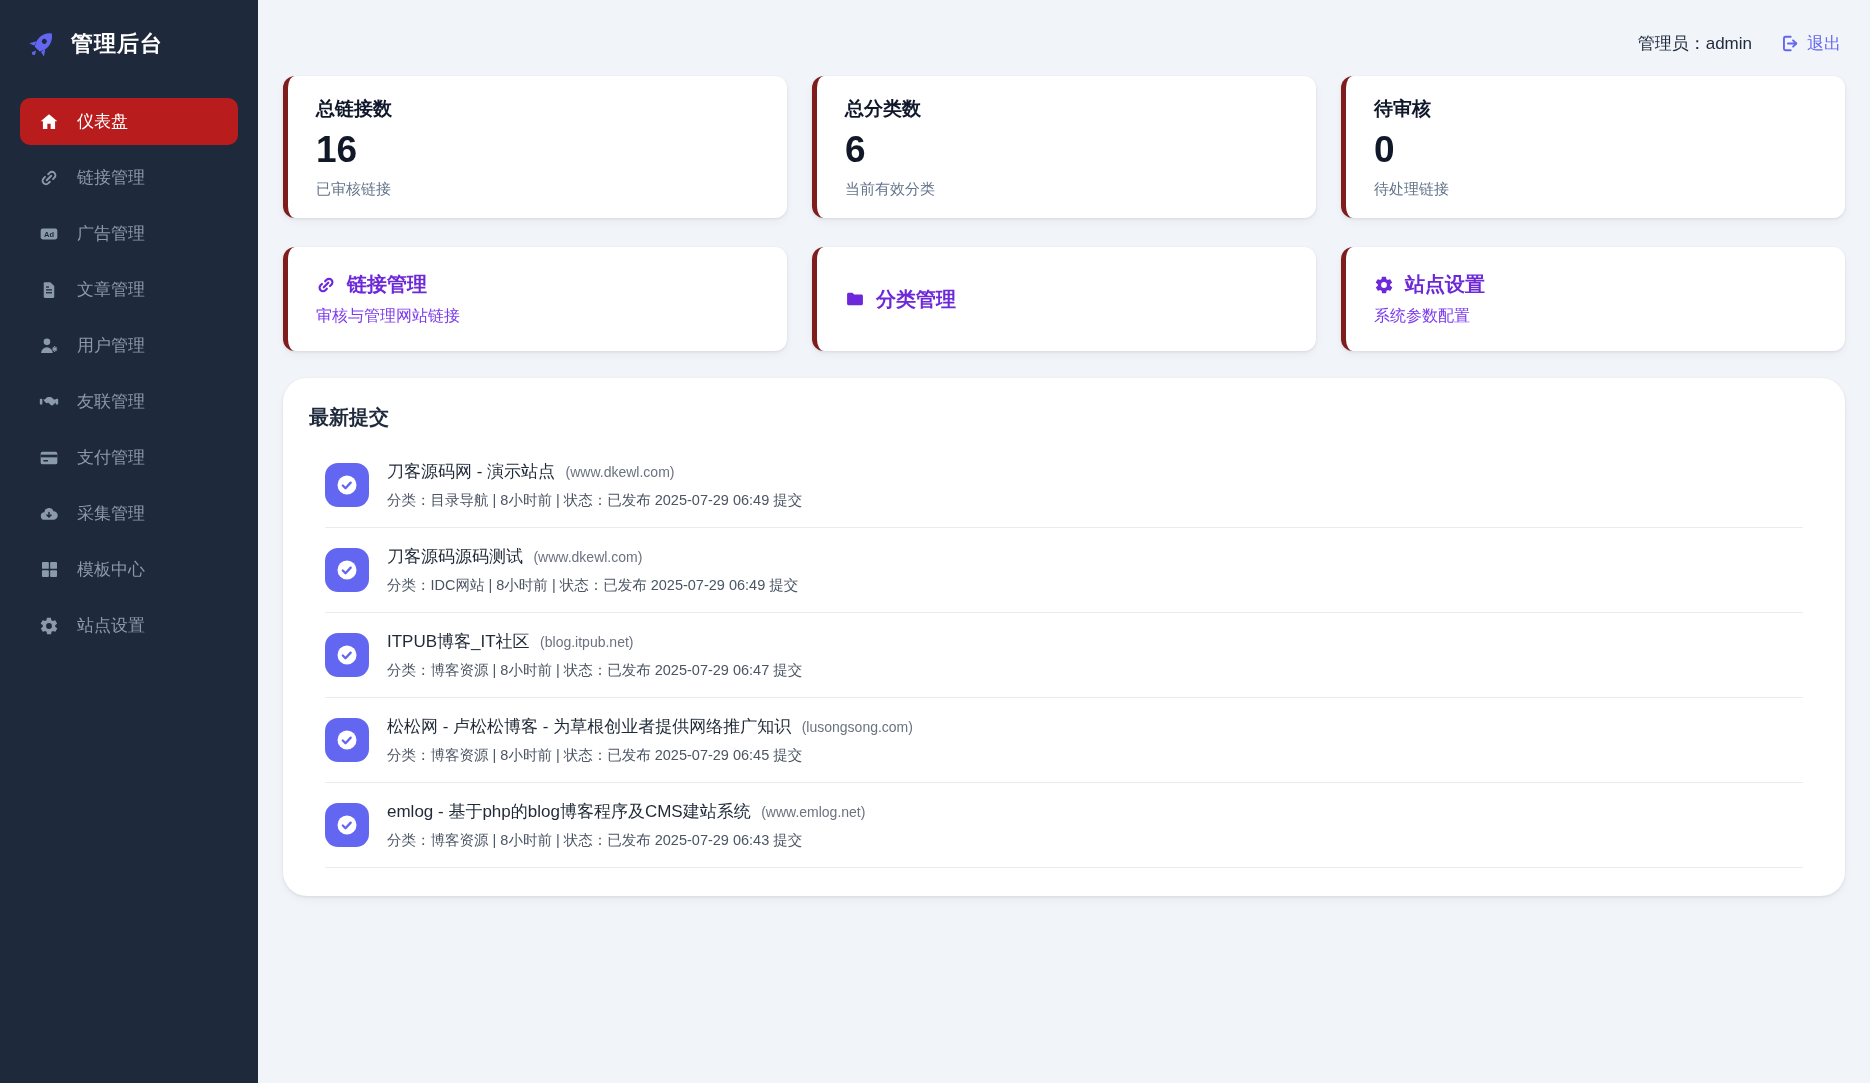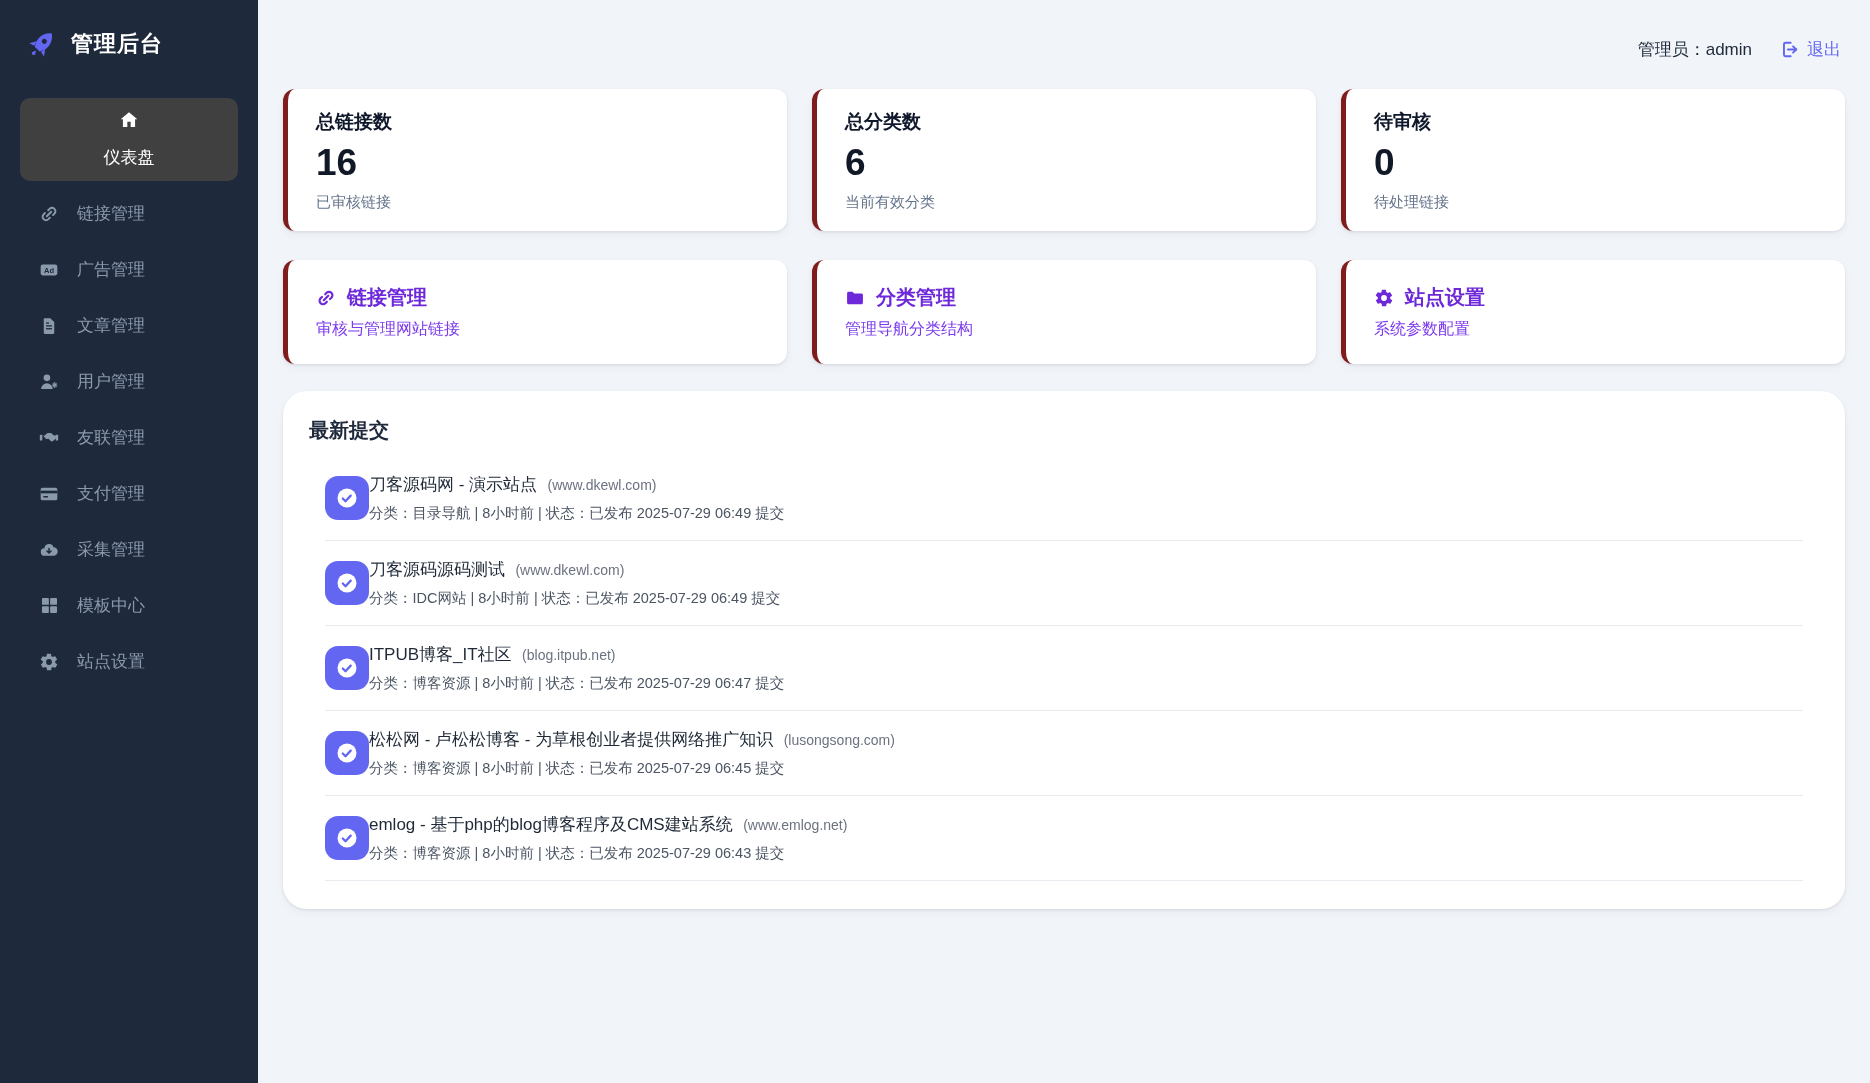--- a/index.html
+++ b/index.html
@@ -23,27 +23,27 @@
   .brand-icon { width:32px; height:32px; color:#6366f1; display:flex; }
   .brand-title { color:#ffffff; font-size:22px; font-weight:bold; letter-spacing:1px; }
   .nav { margin-top:14px; display:flex; flex-direction:column; gap:9px; }
   .nav-item {
     display:flex; align-items:center; gap:16px;
     margin:0 20px; padding:12px 17px;
     border-radius:10px;
     color:#8b99ad; font-size:17px;
     cursor:pointer;
   }
-  .nav-item.active { background:#404040; color:#ffffff;flex-direction:column; }
+  .nav-item.active { background:#b91c1c; color:#ffffff; }
   .nav-icon { width:24px; height:20px; display:flex; align-items:center; justify-content:center; }
   .nav-icon svg { display:block; }
   
   .main { flex:1; display:flex; flex-direction:column; padding:0 25px; }
   .topbar {
-    height:89px; display:flex; align-items:center; justify-content:flex-end;
+    height:76px; display:flex; align-items:center; justify-content:flex-end;
     gap:28px; padding:10px 4px 0 0;
   }
   .admin-text { font-size:17px; color:#1e293b; }
   .logout-link { display:flex; align-items:center; gap:8px; color:#6366f1; font-size:17px; cursor:pointer; }
   .logout-link svg { display:block; }
   
   .cards-row {
     display:grid; grid-template-columns:repeat(3,1fr); gap:25px;
   }
   .card {
@@ -63,21 +63,21 @@
   
   .recent-card {
     margin-top:27px;
     background:#ffffff; border-radius:24px;
     box-shadow:0 1px 3px rgba(15,23,42,.09), 0 4px 10px rgba(15,23,42,.04);
     padding:26px 22px 28px 22px;
   }
   .recent-title { font-size:20px; font-weight:bold; color:#1e293b; padding-left:4px; }
   .recent-list { margin-top:12px; padding:0 20px; }
   .sub-row {
-    display:flex; align-items:center; 
+    display:flex; align-items:center; gap:18px;
     padding:17px 0;
     border-bottom:1px solid #e8ebf0;
   }
   .sub-badge {
     width:44px; height:44px; min-width:44px; border-radius:13px;
     background:#6366f1; display:flex; align-items:center; justify-content:center;
   }
   .sub-title { font-size:17px; color:#1f2937; }
   .sub-domain { font-size:14px; color:#6b7280; margin-left:6px; }
   .sub-meta { font-size:14.5px; color:#4b5563; margin-top:8px; }
@@ -251,21 +251,20 @@
     </div>
     <div class="card quick-card">
       <div class="quick-title">
         <span>
           <svg width="20" height="20" viewBox="0 0 24 24" fill="#6d28d9">
               <path d="M2.5 6.2c0-1 .8-1.8 1.8-1.8h4.6l2.1 2.1h8.7c1 0 1.8.8 1.8 1.8v9.5c0 1-.8 1.8-1.8 1.8H4.3c-1 0-1.8-.8-1.8-1.8V6.2z"></path>
             </svg>
         </span>
         <span>分类管理</span>
       </div>
-      <div class="quick-sub">管理导航分类结构</div>
     </div>
     <div class="card quick-card">
       <div class="quick-title">
         <span>
           <svg width="20" height="20" viewBox="0 0 24 24" fill="#6d28d9">
               <path d="M19.4 13a7.8 7.8 0 0 0 0-2l2.1-1.6a.5.5 0 0 0 .1-.6l-2-3.5a.5.5 0 0 0-.6-.2l-2.5 1a7.7 7.7 0 0 0-1.7-1l-.4-2.6a.5.5 0 0 0-.5-.4h-4a.5.5 0 0 0-.5.4l-.4 2.6a7.7 7.7 0 0 0-1.7 1l-2.5-1a.5.5 0 0 0-.6.2l-2 3.5a.5.5 0 0 0 .1.6L4.6 11a7.8 7.8 0 0 0 0 2l-2.1 1.6a.5.5 0 0 0-.1.6l2 3.5c.1.2.4.3.6.2l2.5-1a7.7 7.7 0 0 0 1.7 1l.4 2.6c0 .2.3.4.5.4h4c.3 0 .5-.2.5-.4l.4-2.6a7.7 7.7 0 0 0 1.7-1l2.5 1c.2.1.5 0 .6-.2l2-3.5a.5.5 0 0 0-.1-.6L19.4 13zM12 15.5a3.5 3.5 0 1 1 0-7 3.5 3.5 0 0 1 0 7z"></path>
             </svg>
         </span>
         <span>站点设置</span>
       </div>

